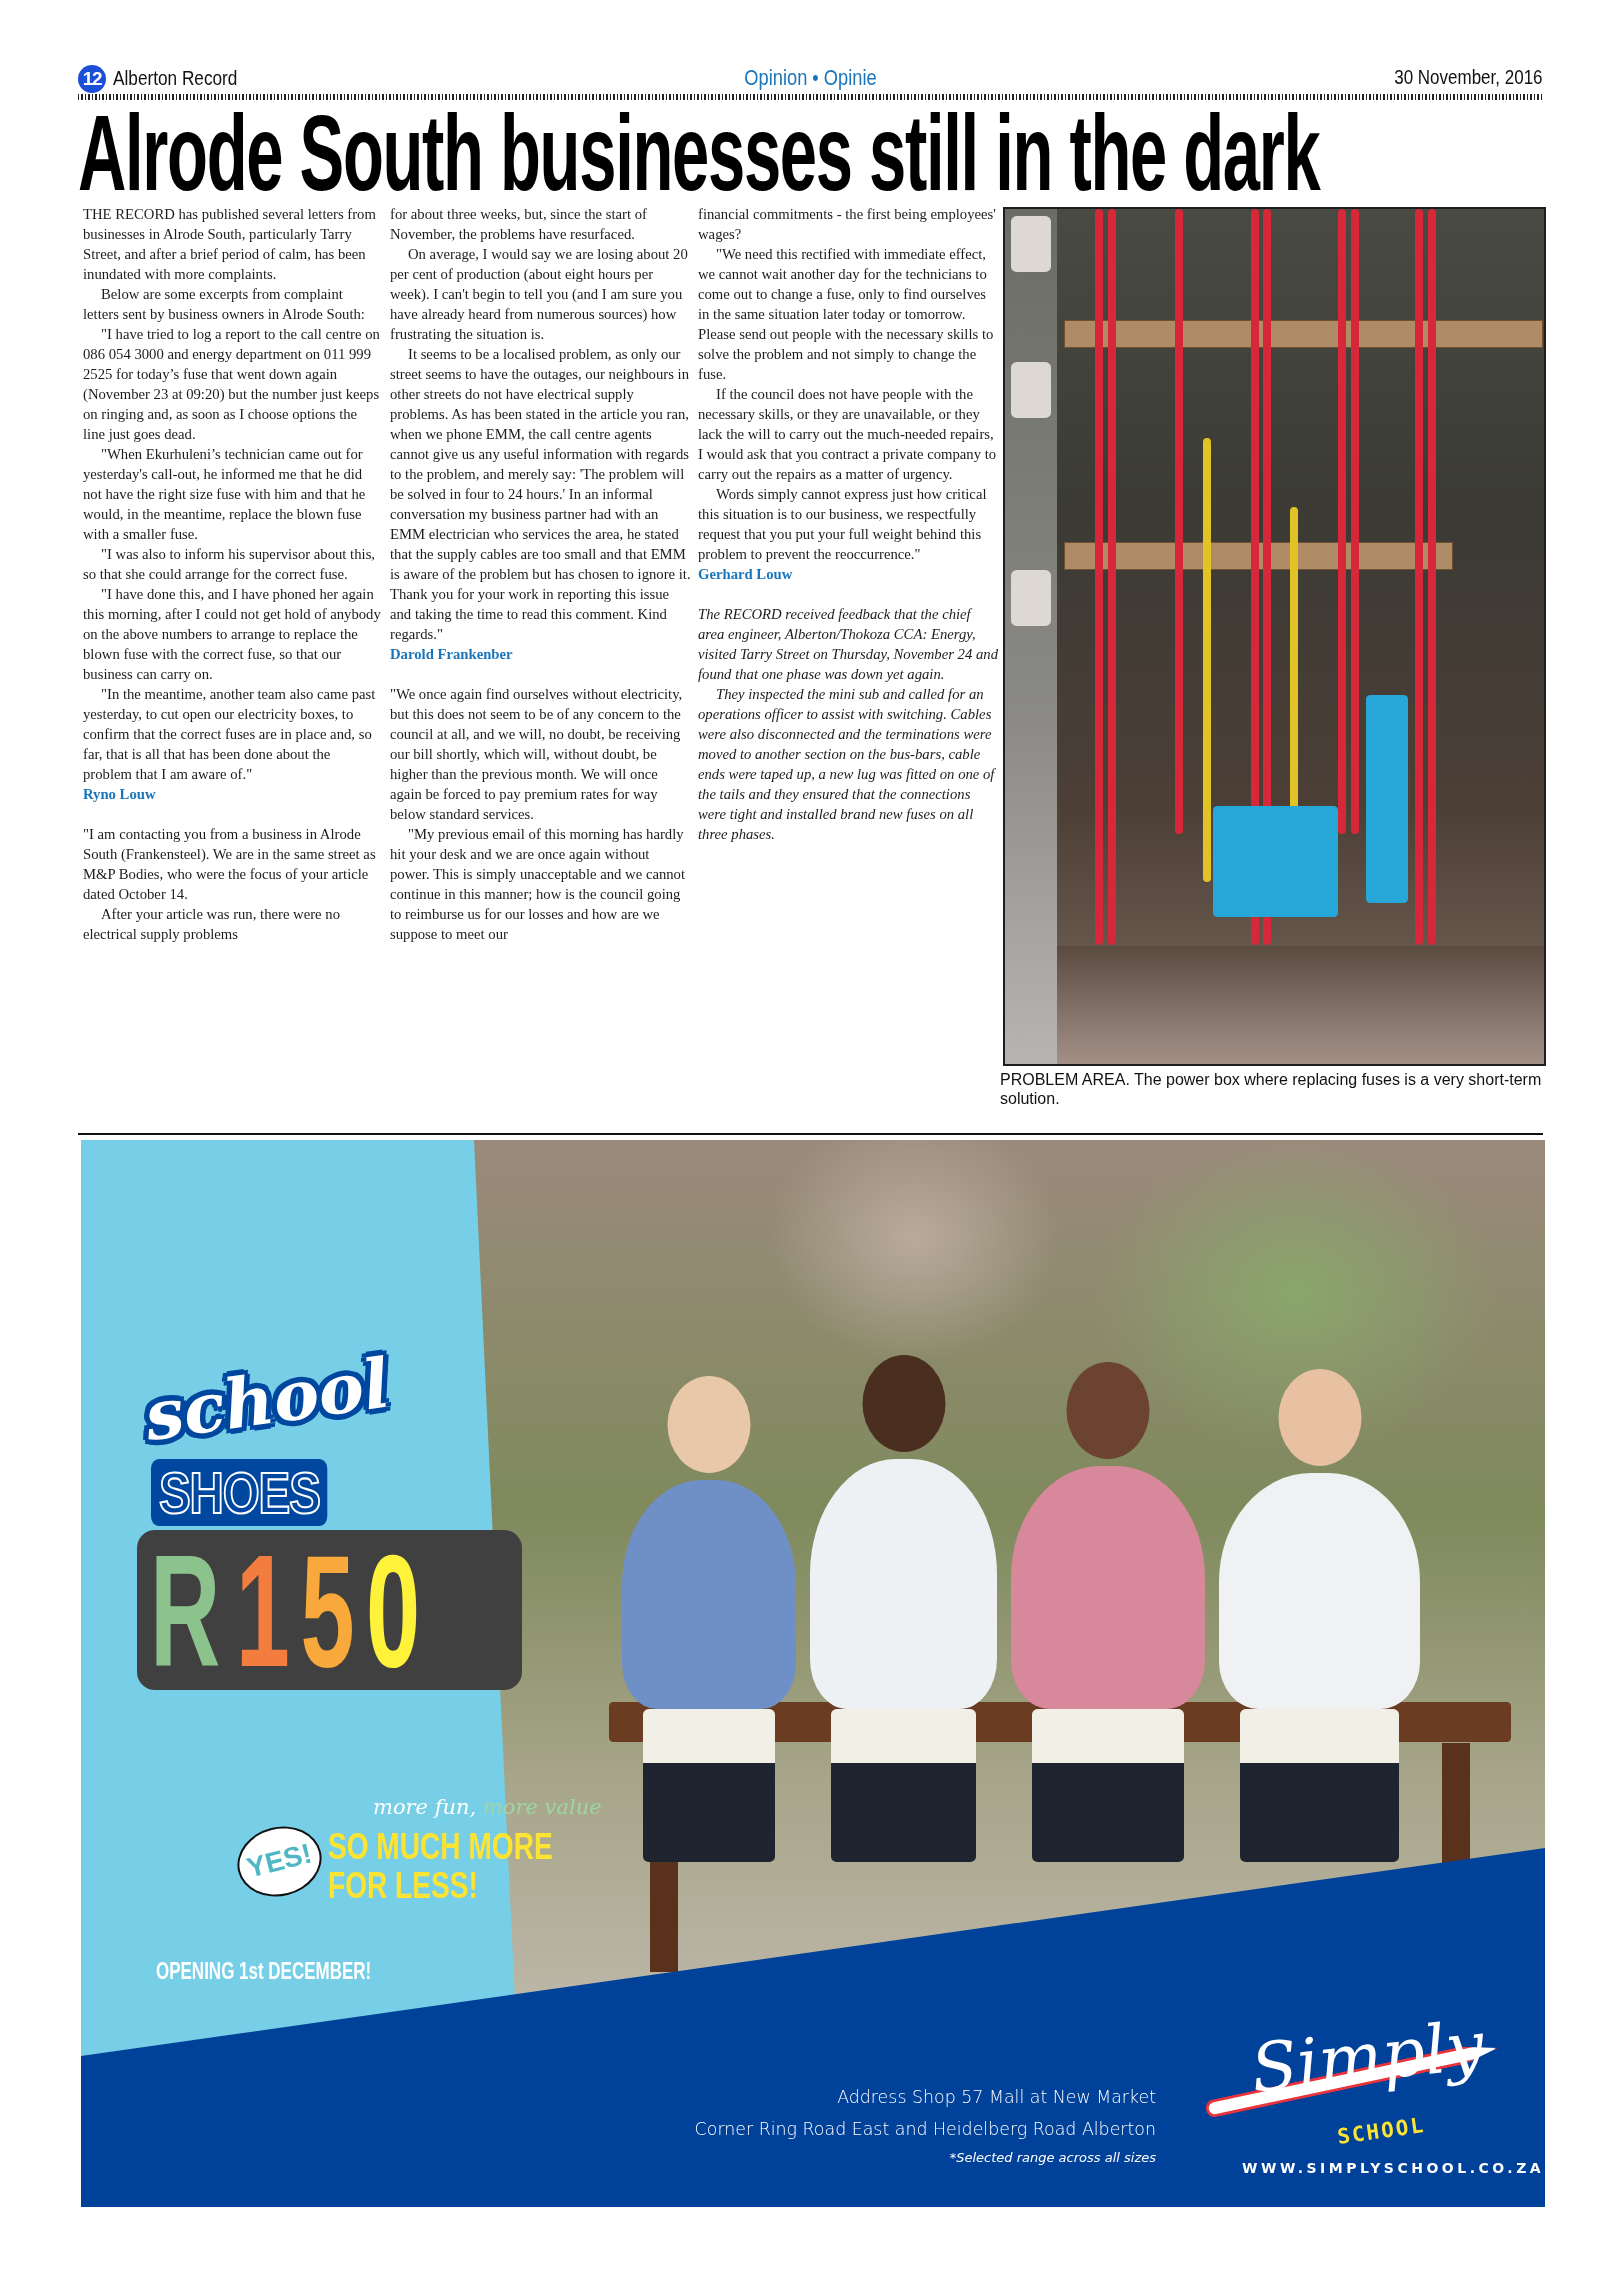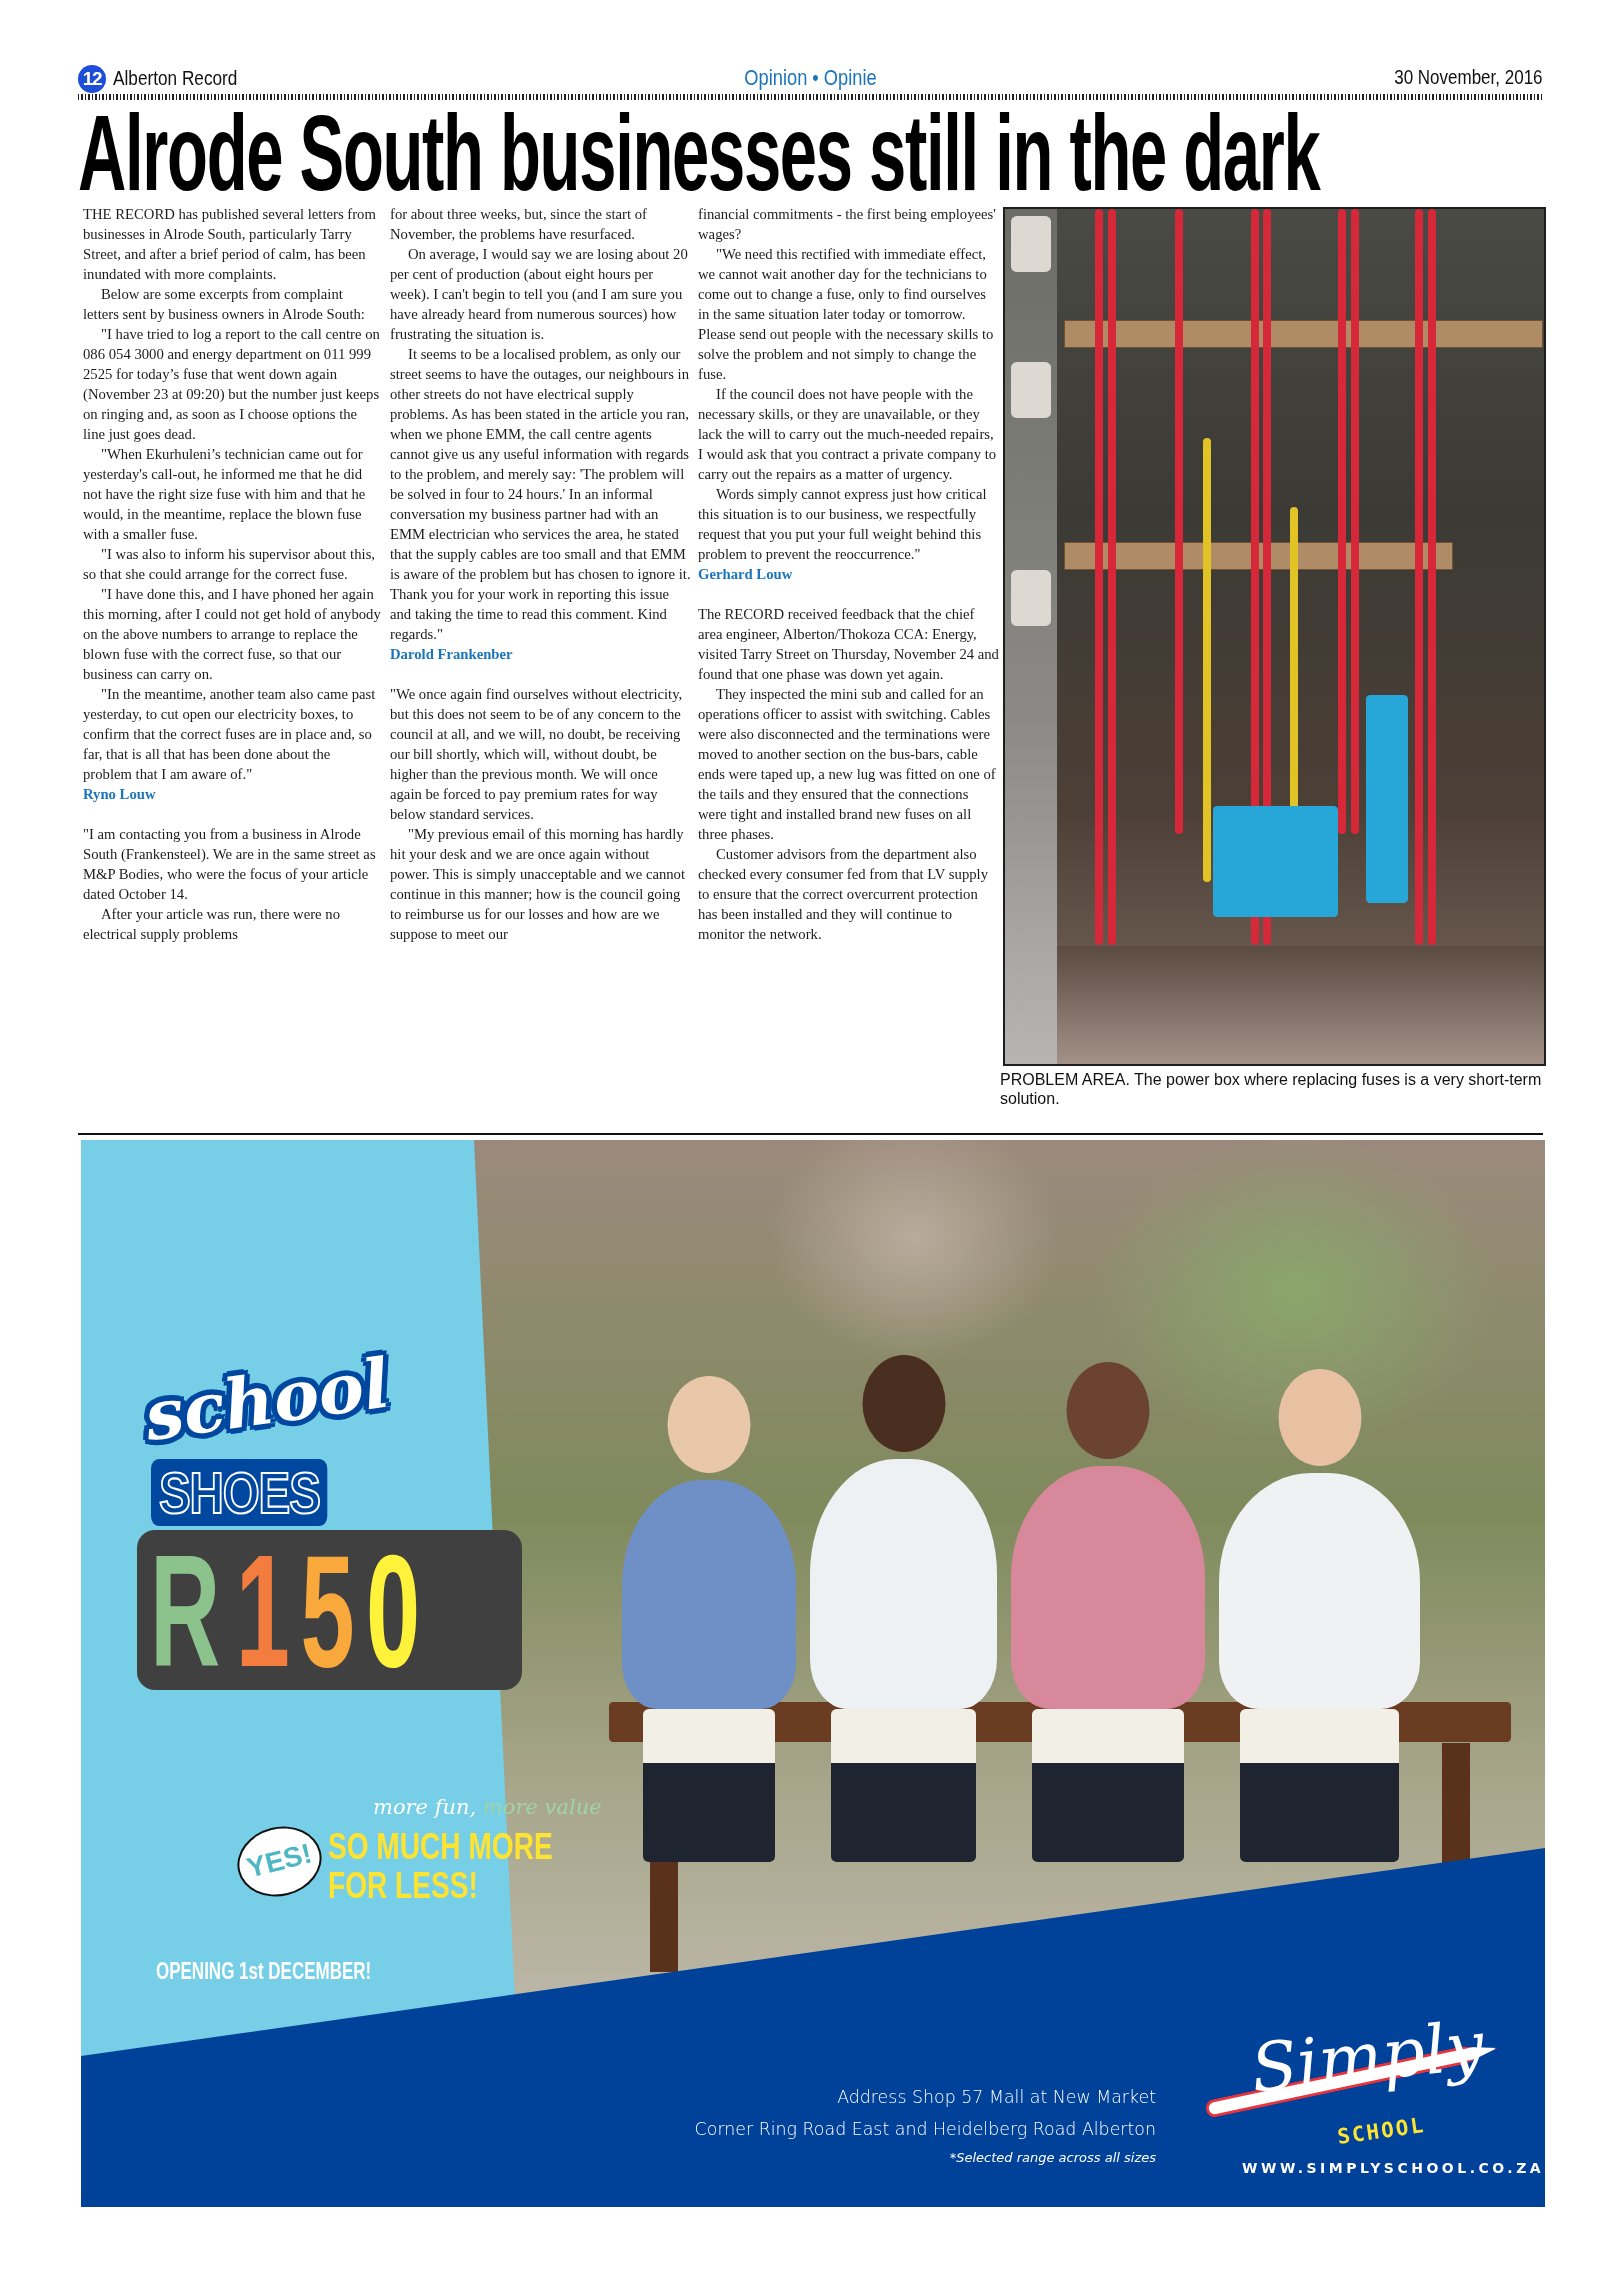--- a/index.html
+++ b/index.html
@@ -27,21 +27,21 @@
 
   
   .col { position: absolute; top: 204px; width: 298px; font-size: 14.7px; line-height: 20px; color: #1c1c1c; }
   .col1 { left: 83px; }
   .col2 { left: 390px; width: 302px; }
   .col3 { left: 698px; width: 302px; }
   .col p { text-indent: 0; }
   .col p.ind { text-indent: 18px; }
   .col .byline { color: #1b75bb; font-weight: bold; }
   .col .gap { height: 20px; }
-  .col .it { }
+  .col .it { font-style: italic; }
 
   
   .photo-frame { position: absolute; left: 1003px; top: 207px; width: 543px; height: 859px;
     border: 2.1px solid #1e1e1e; overflow: hidden;
     background: linear-gradient(180deg, #4a4a44 0%, #3b3a35 35%, #4c3f36 70%, #7c6a5f 100%); }
   .photo-frame .side { position: absolute; left: 0; top: 0; width: 52px; height: 100%;
     background: linear-gradient(180deg,#6b6c66,#8b8a86 60%,#b8b4b4); }
   .photo-frame .bar { position: absolute; height: 28px; background: #b08c66; border: 1.4px solid #6e5032; }
   .photo-frame .wire { position: absolute; width: 8.3px; border-radius: 4.2px; }
   .photo-frame .wire.red { background: #d7283a; }
@@ -153,21 +153,20 @@
 
 <div class="col col3">
   <p>financial commitments - the first being employees' wages?</p>
   <p class="ind">"We need this rectified with immediate effect, we cannot wait another day for the technicians to come out to change a fuse, only to find ourselves in the same situation later today or tomorrow. Please send out people with the necessary skills to solve the problem and not simply to change the fuse.</p>
   <p class="ind">If the council does not have people with the necessary skills, or they are unavailable, or they lack the will to carry out the much-needed repairs, I would ask that you contract a private company to carry out the repairs as a matter of urgency.</p>
   <p class="ind">Words simply cannot express just how critical this situation is to our business, we respectfully request that you put your full weight behind this problem to prevent the reoccurrence."</p>
   <p class="byline">Gerhard Louw</p>
   <div class="gap"></div>
   <p class="it">The RECORD received feedback that the chief area engineer, Alberton/Thokoza CCA: Energy, visited Tarry Street on Thursday, November 24 and found that one phase was down yet again.</p>
   <p class="it ind">They inspected the mini sub and called for an operations officer to assist with switching. Cables were also disconnected and the terminations were moved to another section on the bus-bars, cable ends were taped up, a new lug was fitted on one of the tails and they ensured that the connections were tight and installed brand new fuses on all three phases.</p>
-  <p class="it ind">Customer advisors from the department also checked every consumer fed from that LV supply to ensure that the correct overcurrent protection has been installed and they will continue to monitor the network.</p>
 </div>
 
 <div class="photo-frame">
   <div class="side"></div>
   <div class="meter" style="top:7px;"></div>
   <div class="meter" style="top:153px;"></div>
   <div class="meter" style="top:361px;"></div>
   <div class="bar" style="left:59px; top:111px; width:479px;"></div>
   <div class="bar" style="left:59px; top:333px; width:389px;"></div>
   <div class="wire red" style="left:90px; top:0; height:736px;"></div>

